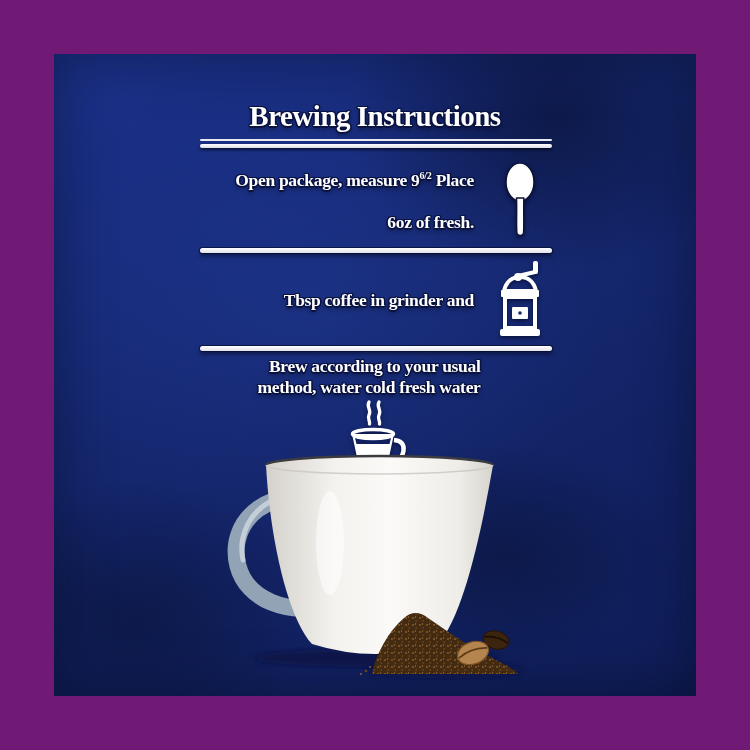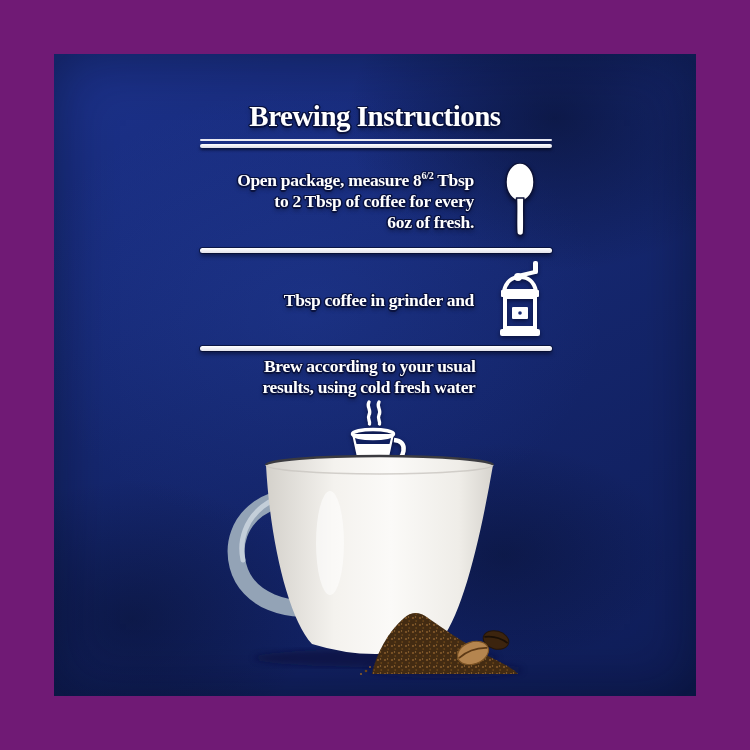--- a/index.html
+++ b/index.html
@@ -60,22 +60,22 @@
 
     <div class="title outlined">Brewing Instructions</div>
 
     <div class="title-underline">
       <div class="thin"></div>
       <div class="thick"></div>
     </div>
 
     <div class="step step-1">
       <div class="step-text outlined">
-        <span>Open package, measure 8</span><sup>6/2</sup><span> Tbsp</span><br>
-        <span>to 2 Tbsp of coffee for every</span><br>
+        <span>Open package, measure 9</span><sup>6/2</sup><span> Place</span><br>
+        <br>
         <span>6oz of fresh.</span>
       </div>
       <div class="icon-col">
         <svg width="40" height="76" viewBox="0 0 40 76" aria-hidden="true">
           <ellipse cx="20" cy="19" rx="14" ry="19" fill="#ffffff" stroke="#0c1238" stroke-width="1.5"></ellipse>
           <path d="M16.5,35 C17,48 16.2,61 16.8,69 a3.4,3.4 0 0 0 6.8,0 C24.2,61 23.4,48 23.9,35 Z" fill="#ffffff" stroke="#0c1238" stroke-width="1.5" stroke-linejoin="round"></path>
         </svg>
       </div>
     </div>
 
@@ -98,21 +98,21 @@
           <rect x="9" y="70" width="40" height="7" rx="2" fill="#ffffff"></rect>
         </svg>
       </div>
     </div>
 
     <div class="rule rule-3"></div>
 
     <div class="step step-3">
       <div class="step-text outlined">
         <span>Brew according to your usual</span><br>
-        <span>results, using cold fresh water</span><br>
+        <span>method, water cold fresh water</span><br>
       </div>
       <div class="icon-col">
         <svg width="64" height="74" viewBox="0 0 64 74" aria-hidden="true">
           <path d="M25,4 c-3,5 3,8 0,13 c-2,4 1.5,6 0.5,9" fill="none" stroke="#ffffff" stroke-width="3.4" stroke-linecap="round"></path>
           <path d="M35,4 c-3,5 3,8 0,13 c-2,4 1.5,6 0.5,9" fill="none" stroke="#ffffff" stroke-width="3.4" stroke-linecap="round"></path>
           <path d="M8,36 L14,64 Q29,70 44,64 L50,36 Z" fill="#ffffff"></path>
           <path d="M11,40 L47,40 L45.5,46 L12.5,46 Z" fill="#10205f"></path>
           <ellipse cx="29" cy="36" rx="20.5" ry="4.5" fill="none" stroke="#ffffff" stroke-width="3.5"></ellipse>
           <path d="M50,42 q11,1 9.5,11 q-1.5,10 -12,9" fill="none" stroke="#ffffff" stroke-width="4.5"></path>
         </svg>

